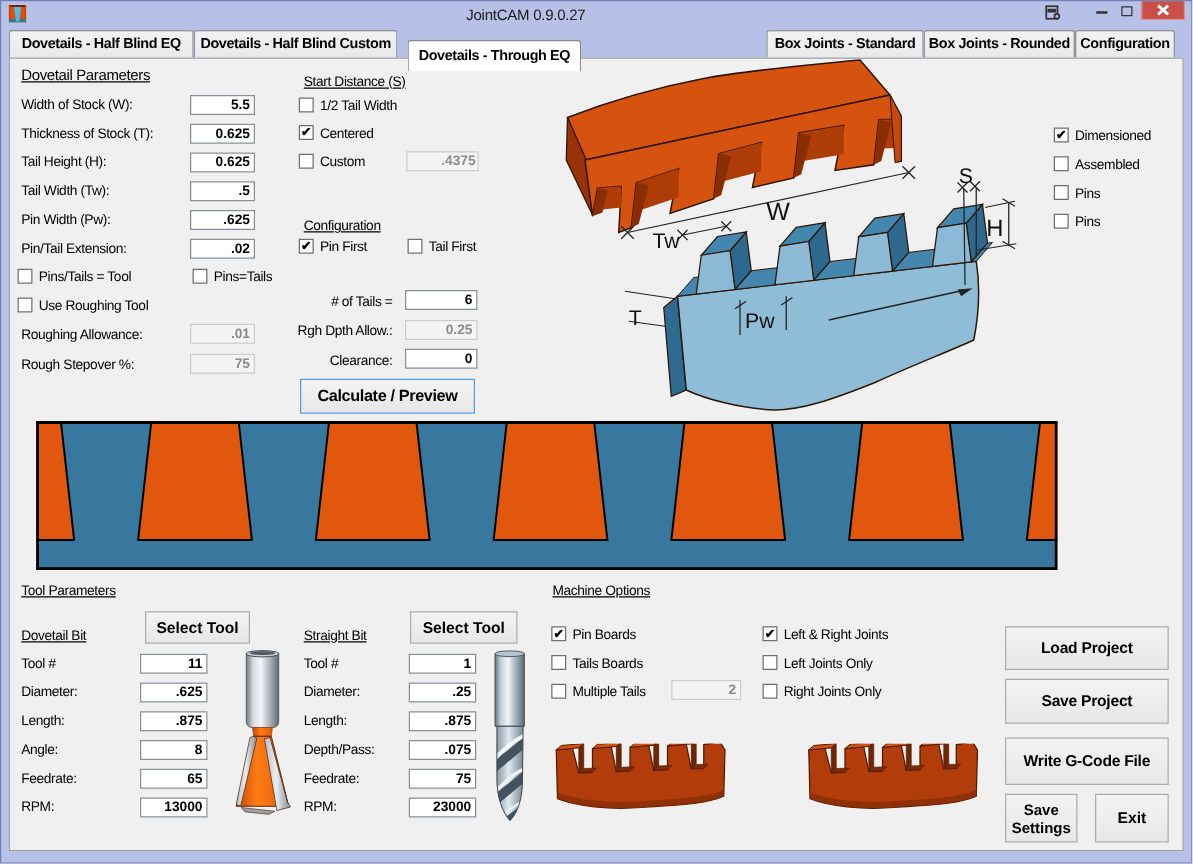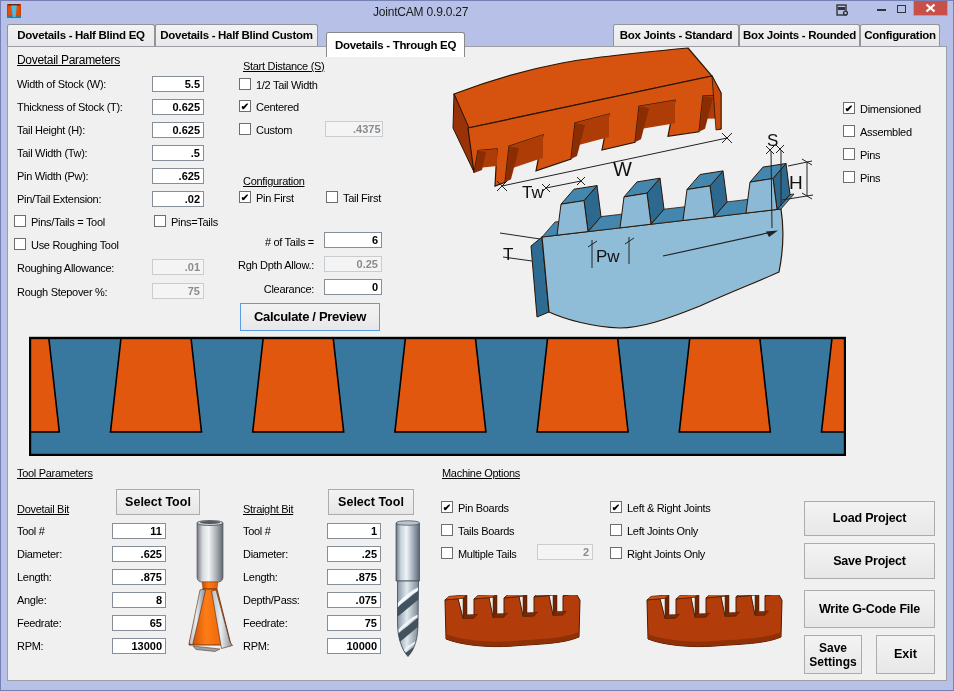--- a/index.html
+++ b/index.html
@@ -203,21 +203,21 @@
 <div class="inp" style="left:327px;top:523px;width:54px;">1</div>
 <div class="lbl" style="left:243px;top:548px;">Diameter:</div>
 <div class="inp" style="left:327px;top:546px;width:54px;">.25</div>
 <div class="lbl" style="left:243px;top:571px;">Length:</div>
 <div class="inp" style="left:327px;top:569px;width:54px;">.875</div>
 <div class="lbl" style="left:243px;top:594px;">Depth/Pass:</div>
 <div class="inp" style="left:327px;top:592px;width:54px;">.075</div>
 <div class="lbl" style="left:243px;top:617px;">Feedrate:</div>
 <div class="inp" style="left:327px;top:615px;width:54px;">75</div>
 <div class="lbl" style="left:243px;top:640px;">RPM:</div>
-<div class="inp" style="left:327px;top:638px;width:54px;">10000</div>
+<div class="inp" style="left:327px;top:638px;width:54px;">23000</div>
 <svg style="position:absolute;left:186px;top:517px;" width="48" height="142" viewBox="0 0 48 142">
 <defs>
 <linearGradient id="shk" x1="0" x2="1" y1="0" y2="0">
  <stop offset="0" stop-color="#71777d"></stop>
           <stop offset="0.22" stop-color="#d8dcdf"></stop>
           <stop offset="0.45" stop-color="#f3f5f6"></stop>
           <stop offset="0.75" stop-color="#a6adb3"></stop>
           <stop offset="1" stop-color="#62686e"></stop>
 </linearGradient>
 <linearGradient id="org" x1="0" x2="1" y1="0" y2="0">

